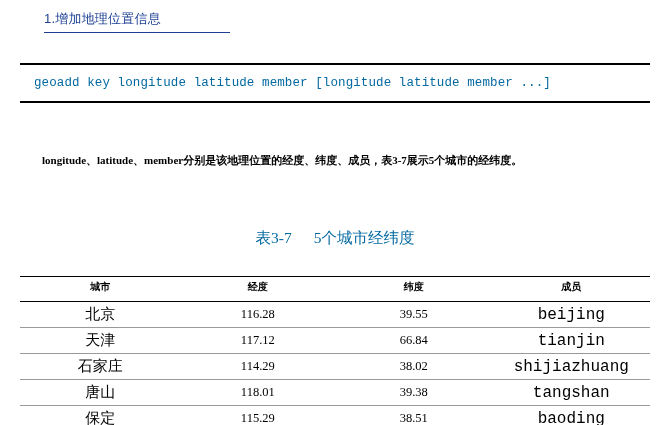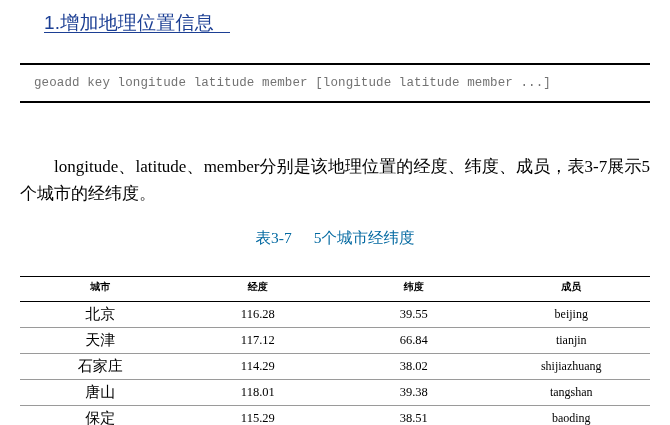--- a/index.html
+++ b/index.html
@@ -20,21 +20,21 @@
     height: 425px;
     box-sizing: border-box;
   }
 
   
   .heading {
     position: absolute;
     left: 44px;
     top: 10px;
     font-family: "Liberation Sans", sans-serif;
-    font-size: 19px;
+    font-size: 13px;
     color: #1c3f94;
     letter-spacing: 0.2px;
   }
   .heading-underline {
     position: absolute;
     left: 44px;
     top: 32px;
     width: 186px;
     height: 1px;
     background: #1c3f94;
@@ -49,35 +49,36 @@
     box-sizing: border-box;
     border-top: 2px solid #000000;
     border-bottom: 2px solid #000000;
     padding: 11px 12px 11px 14px;
     background: #ffffff;
   }
   .code-line {
     font-family: "Liberation Mono", monospace;
     font-size: 12.5px;
     white-space: pre;
-    color: #737373;
+    color: #0369a1;
     letter-spacing: 0.1px;
   }
 
   
   .paragraph {
     position: absolute;
     left: 20px;
     top: 136px;
     width: 630px;
-    font-size: 17px;
+    font-size: 11px;
     line-height: 27px;
     text-align: justify;
     text-indent: 2em;
     color: #000000;
+    font-weight: bold;
   }
 
   
   .table-caption {
     position: absolute;
     left: 0;
     top: 228px;
     width: 670px;
     text-align: center;
     font-size: 15.5px;
@@ -116,22 +117,22 @@
   }
   .data-table tbody td {
     border-bottom: 0.7px solid #9a9a9a;
     font-family: "Liberation Serif", serif;
     font-size: 12.5px;
   }
   .data-table tbody tr:last-child td {
     border-bottom: 1.6px solid #000000;
   }
   .data-table td.mono {
-    font-family: Liberation Serif, serif;
-    font-size: 12px;
+    font-family: Liberation Mono, monospace;
+    font-size: 16px;
     text-align: center;
   }
   .data-table td.cjk {
     font-family: Liberation Mono, monospace;
     font-size: 15px;
   }
   .col-city { width: 25.5%; }
   .col-lng  { width: 24.5%; }
   .col-lat  { width: 25%; }
   .col-mem  { width: 25%; }

